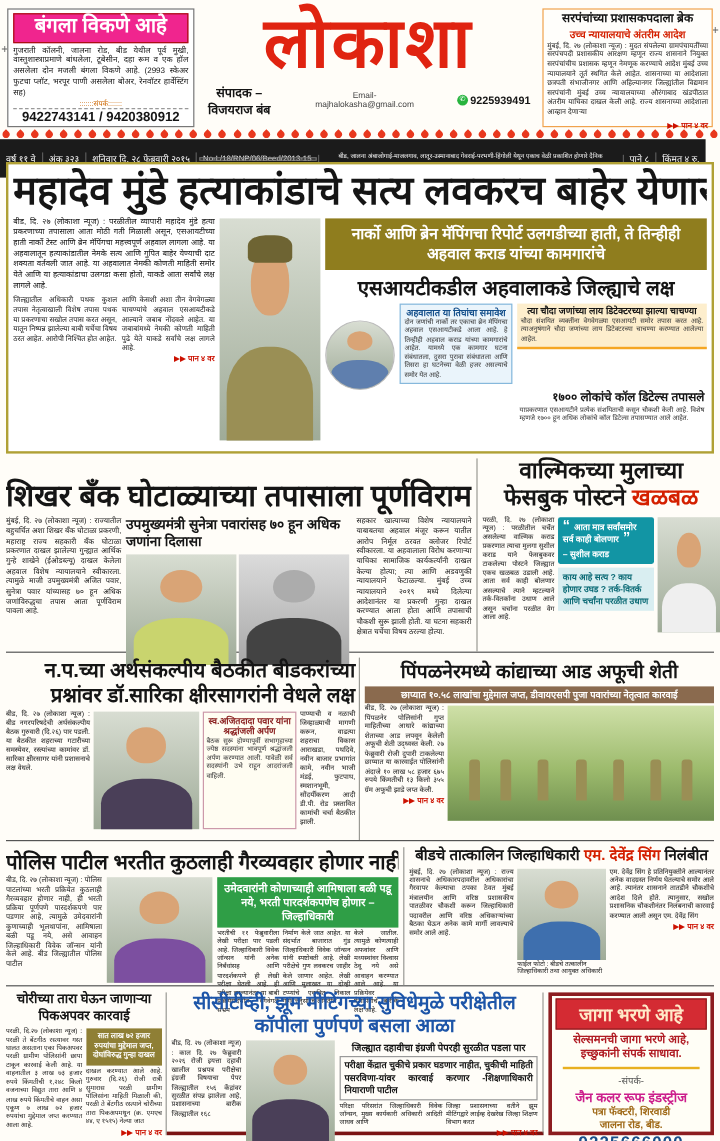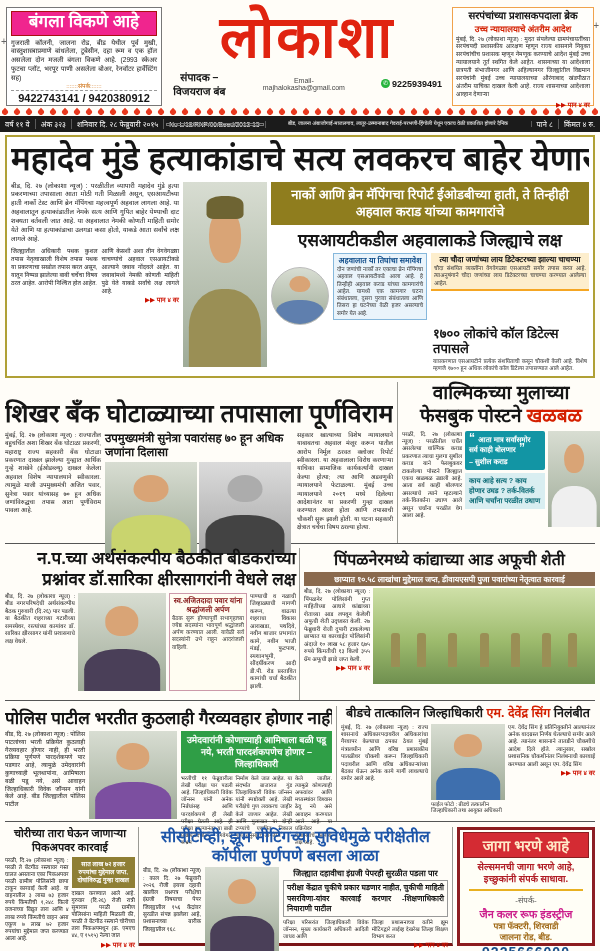--- a/index.html
+++ b/index.html
@@ -27,21 +27,21 @@
   .mast-email{font-size:7px;color:#444;}
   .mast-wa{font-size:9px;font-weight:bold;display:flex;align-items:center;gap:2px;}
   .wa-dot{width:9px;height:9px;border-radius:50%;background:#27b43e;color:#fff;font-size:6px;line-height:9px;text-align:center;display:inline-block;}
   .story-brief{width:142px;border:1px solid #f0a24c;background:#fffefb;padding:2px 3px;}
   .story-brief .t1{font-size:10px;font-weight:bold;text-align:center;line-height:1.15;}
   .story-brief .t2{font-size:8.5px;font-weight:bold;color:#d42000;text-align:center;margin:1px 0 2px;}
   .story-brief .bd{font-size:5.9px;line-height:1.35;color:#222;}
   
   .drops-bar{position:absolute;top:105px;left:2px;right:2px;height:10px;display:flex;justify-content:space-between;align-items:flex-end;overflow:hidden;}
   .drop{width:6px;height:6px;background:var(--drop_red);border-radius:0 50% 50% 50%;transform:rotate(45deg);flex:0 0 auto;}
-  .info-bar{position:absolute;top:116px;left:0;right:0;height:16px;background:#1b1b1b;color:#fff;display:flex;align-items:center;font-size:7.5px;}
+  .info-bar{position:absolute;top:116px;left:0;right:12px;height:32px;background:#1b1b1b;color:#fff;display:flex;align-items:center;font-size:7.5px;}
   .info-bar>div{padding:0 5px;border-right:1px solid #5a5a5a;white-space:nowrap;}
   .info-reg{font-size:6.5px;outline:1px solid #777;outline-offset:-3px;}
   .info-editions{flex:1;font-size:5.2px;white-space:normal!important;line-height:1.1;text-align:center;}
   .info-bar>div:last-child{border-right:none;}
   
   .lead{position:absolute;top:135px;left:5px;right:5px;height:243px;border:2px solid var(--gold);background:#fff;padding:2px 4px;}
   .lead-headline{font-size:33px;font-weight:bold;text-align:center;line-height:1.2;white-space:nowrap;overflow:hidden;}
   .lead-body{display:flex;gap:4px;margin-top:3px;height:185px;}
   .lead-col{width:168px;font-size:6.6px;line-height:1.35;}
   .lead-col .two-col{display:flex;gap:4px;margin-top:3px;font-size:6px;}
@@ -63,21 +63,21 @@
   .lead-boxes{display:flex;gap:4px;align-items:flex-start;}
   .photo-circle{width:58px;height:58px;border-radius:50%;margin-top:14px;border:1px solid #bbb;}
   .mini-title{font-size:7.8px;font-weight:bold;text-align:center;line-height:1.2;margin-bottom:1px;}
   .mini-bd{font-size:5.6px;line-height:1.3;color:#333;}
   .box-blue{width:94px;background:#eaf4fb;border:1px solid #86b8dc;padding:2px 3px;}
   .box-blue .mini-title{color:#15508c;}
   .box-plain{width:64px;padding:1px;}
   .box-rightcol{flex:1;}
   .box-orange{background:#fdeecd;border-bottom:2px solid var(--orange_box);padding:2px 3px;margin-bottom:2px;}
   .box-calls{padding:0 2px;}
-  .box-calls .mini-title{font-size:13px;text-align:left;margin-top:35px;}
+  .box-calls .mini-title{font-size:10px;text-align:right;margin-top:35px;}
   
   .band2{position:absolute;top:382px;left:5px;right:5px;height:162px;display:flex;border-bottom:1px solid #555;}
   .shikhar{width:392px;padding-right:4px;}
   .sh-head{font-size:25px;font-weight:bold;text-align:center;white-space:nowrap;overflow:hidden;margin-top:13px;}
   .sh-body{display:flex;gap:4px;margin-top:2px;}
   .sh-col{width:96px;font-size:6.2px;line-height:1.35;}
   .sh-mid{width:188px;}
   .sh-sub{font-size:11.5px;font-weight:bold;line-height:1.25;margin-bottom:2px;}
   .sh-photos{display:flex;gap:2px;}
   .sh-photos .photo{width:92px;height:92px;}
@@ -261,21 +261,21 @@
             <p class="jt">आणि केसशी अशा तीन वेगवेगळ्या चाचण्यांचे अहवाल एसआयटीकडे आल्याने जबाब नोंदवले आहेत. या जबाबांमध्ये नेमकी कोणती माहिती पुढे येते याकडे सर्वांचे लक्ष लागले आहे.</p>
             <div class="cont">▶▶ पान ४ वर</div>
           </div>
         </div>
       </div>
       <div class="photo photo-officer khaki cap">
           <span class="head"></span>
           <span class="torso"></span>
         </div>
       <div class="lead-right">
-        <div class="banner">नार्को आणि ब्रेन मॅपिंगचा रिपोर्ट ईओडबीच्या हाती, ते तिन्हीही अहवाल कराड यांच्या कामगारांचे</div>
+        <div class="banner">नार्को आणि ब्रेन मॅपिंगचा रिपोर्ट उलगडीच्या हाती, ते तिन्हीही अहवाल कराड यांच्या कामगारांचे</div>
         <div class="lead-subhead">एसआयटीकडील अहवालाकडे जिल्ह्याचे लक्ष</div>
         <div class="lead-boxes">
           <div class="photo photo-circle">
               <span class="head"></span>
               <span class="torso" style="background:#5f7fae;"></span>
             </div>
           <div class="box-blue">
             <div class="mini-title">अहवालात या तिघांचा समावेश</div>
             <div class="mini-bd jt">दोन जणांची नार्को तर एकाचा ब्रेन मॅपिंगचा अहवाल एसआयटीकडे आला आहे. हे तिन्हीही अहवाल कराड यांच्या कामगारांचे आहेत. यामध्ये एक कामगार घटना संबंधातला, दुसरा पुरावा संबंधातला आणि तिसरा हा घटनेच्या वेळी हजर असल्याचे समोर येत आहे.</div>
           </div>

